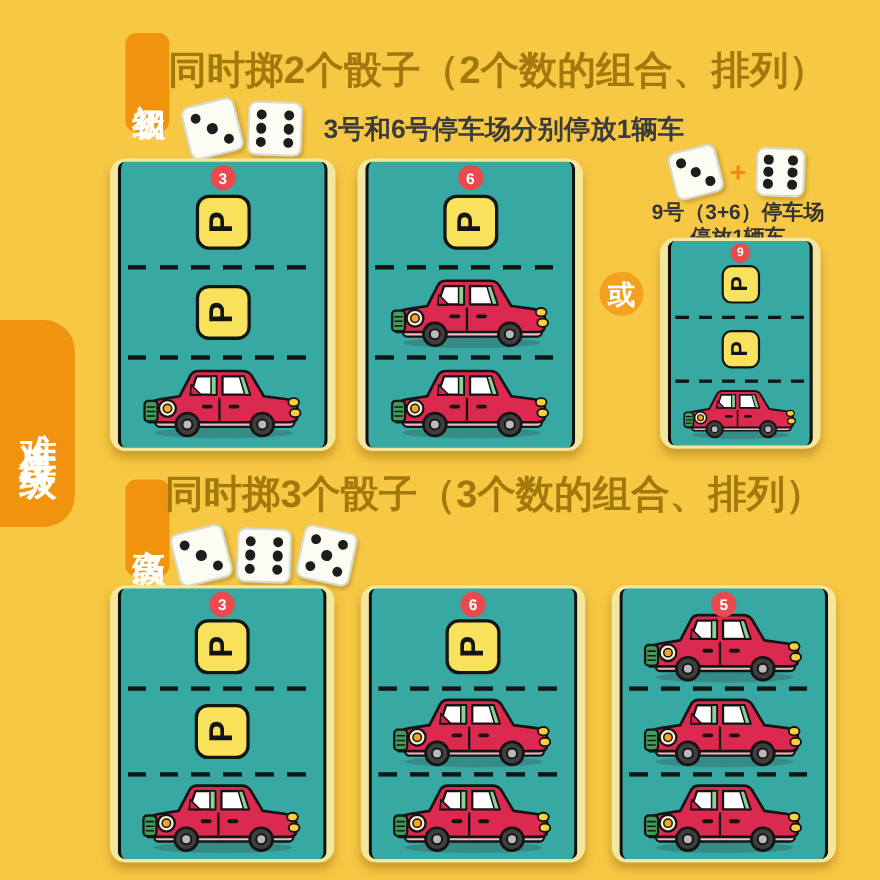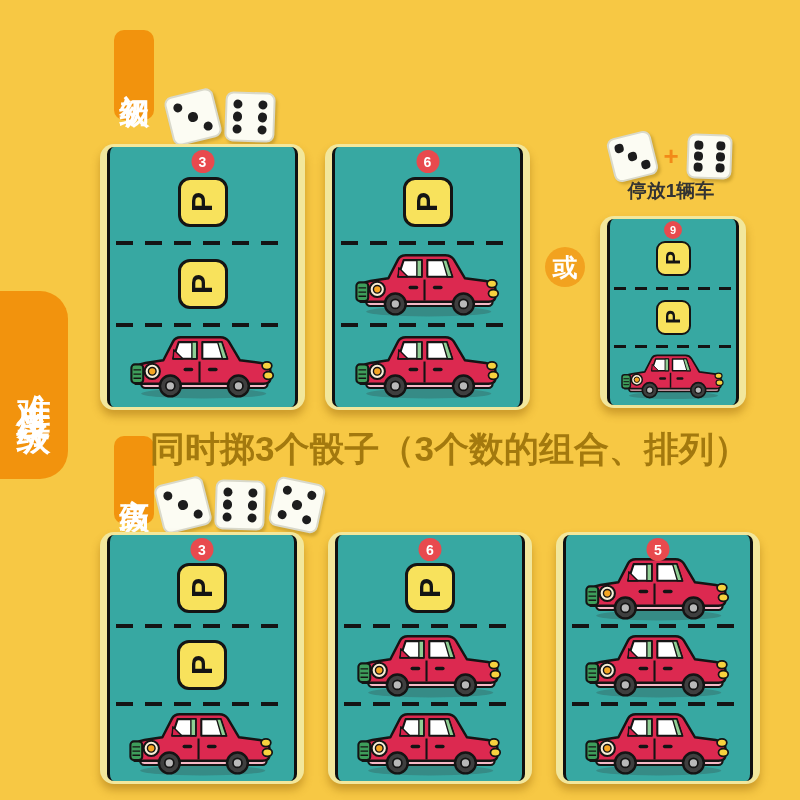--- a/index.html
+++ b/index.html
@@ -116,20 +116,21 @@
     </defs>
   </svg>
 
   <div class="side-badge">
     <span>难度等级</span>
   </div>
 
   <div class="level-badge" id="badge1">
     <span>初级</span>
   </div>
+  <div class="sec-title" id="title1">同时掷2个骰子（2个数的组合、排列）</div>
 
   <div class="lead-row" id="lead1">
     <div class="dice-wrap" style="display:flex;gap:7px;">
         <div class="die" style="transform: rotate(-14deg);">
           <div class="pipcell">
             <div class="pip"></div>
           </div>
           <div class="pipcell"></div>
           <div class="pipcell"></div>
           <div class="pipcell"></div>
@@ -160,20 +161,21 @@
           </div>
           <div class="pipcell">
             <div class="pip"></div>
           </div>
           <div class="pipcell"></div>
           <div class="pipcell">
             <div class="pip"></div>
           </div>
         </div>
       </div>
+    <span class="instruction">3号和6号停车场分别停放1辆车</span>
   </div>
 
   <div class="card" id="card-a">
       <div class="card-badge">3</div>
       <div class="card-inner">
         <div class="lane divided">
           <div class="p-sign">
             <span>P</span>
           </div>
         </div>
@@ -251,20 +253,21 @@
             <div class="pipcell">
               <div class="pip"></div>
             </div>
             <div class="pipcell"></div>
             <div class="pipcell">
               <div class="pip"></div>
             </div>
           </div>
         </div>
     </div>
+    <div class="alt-caption">9号（3+6）停车场</div>
     <div class="alt-caption" style="margin-top:0;">停放1辆车</div>
   </div>
 
   <div class="card small" id="card-c">
       <div class="card-badge">9</div>
       <div class="card-inner">
         <div class="lane divided">
           <div class="p-sign">
             <span>P</span>
           </div>

